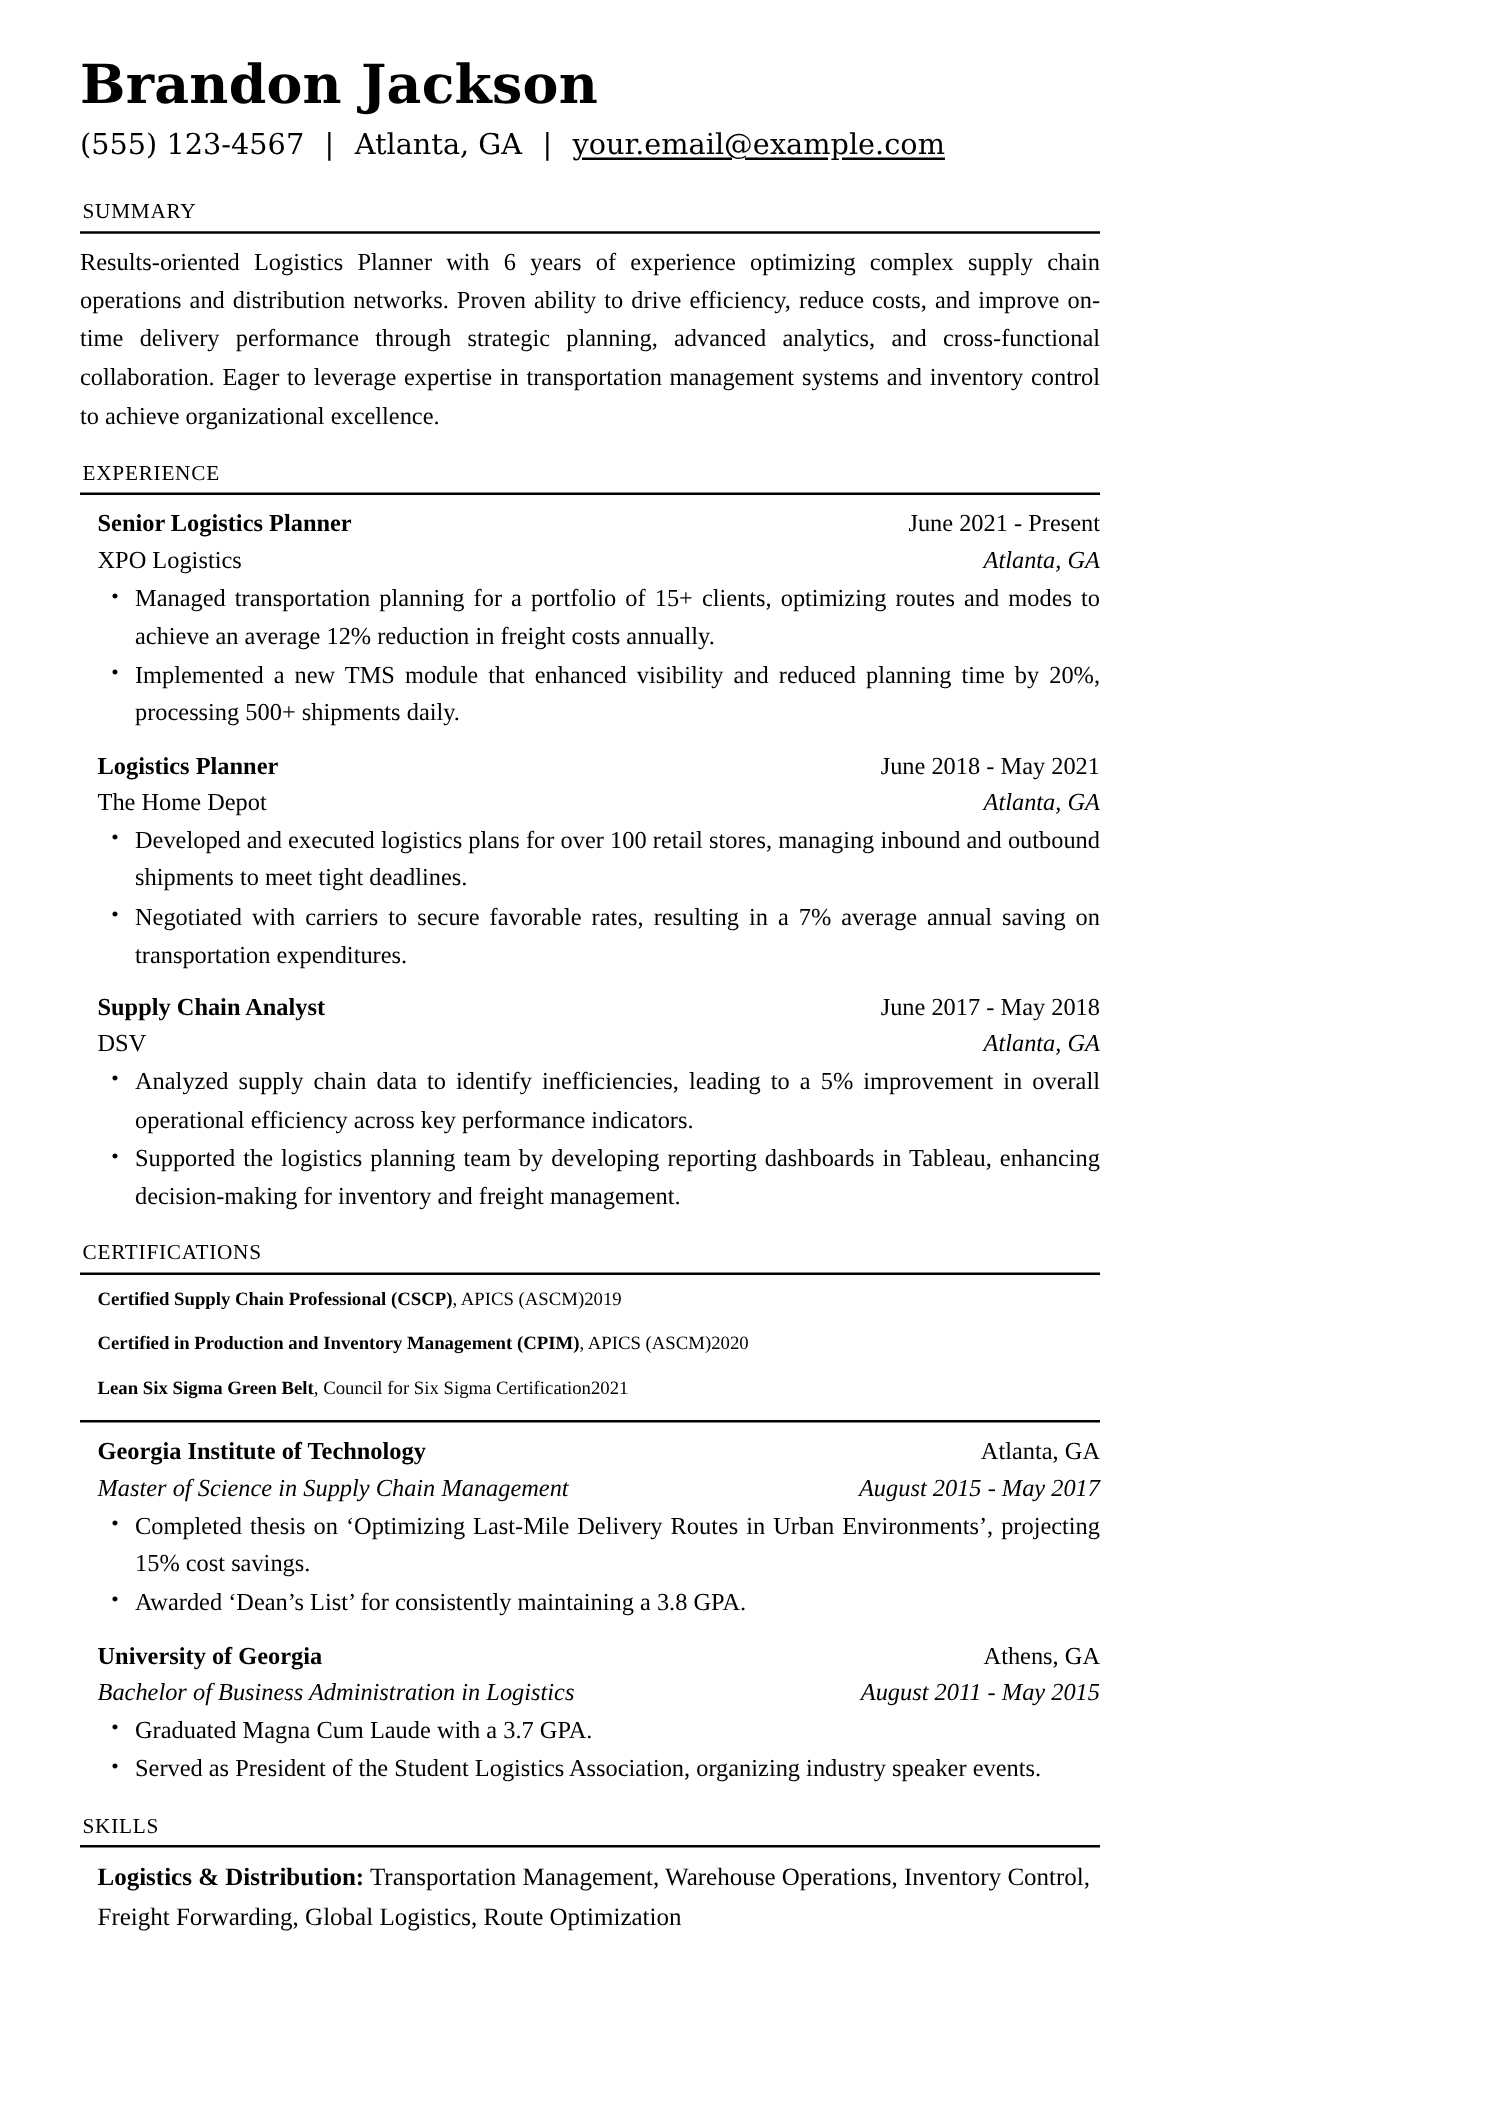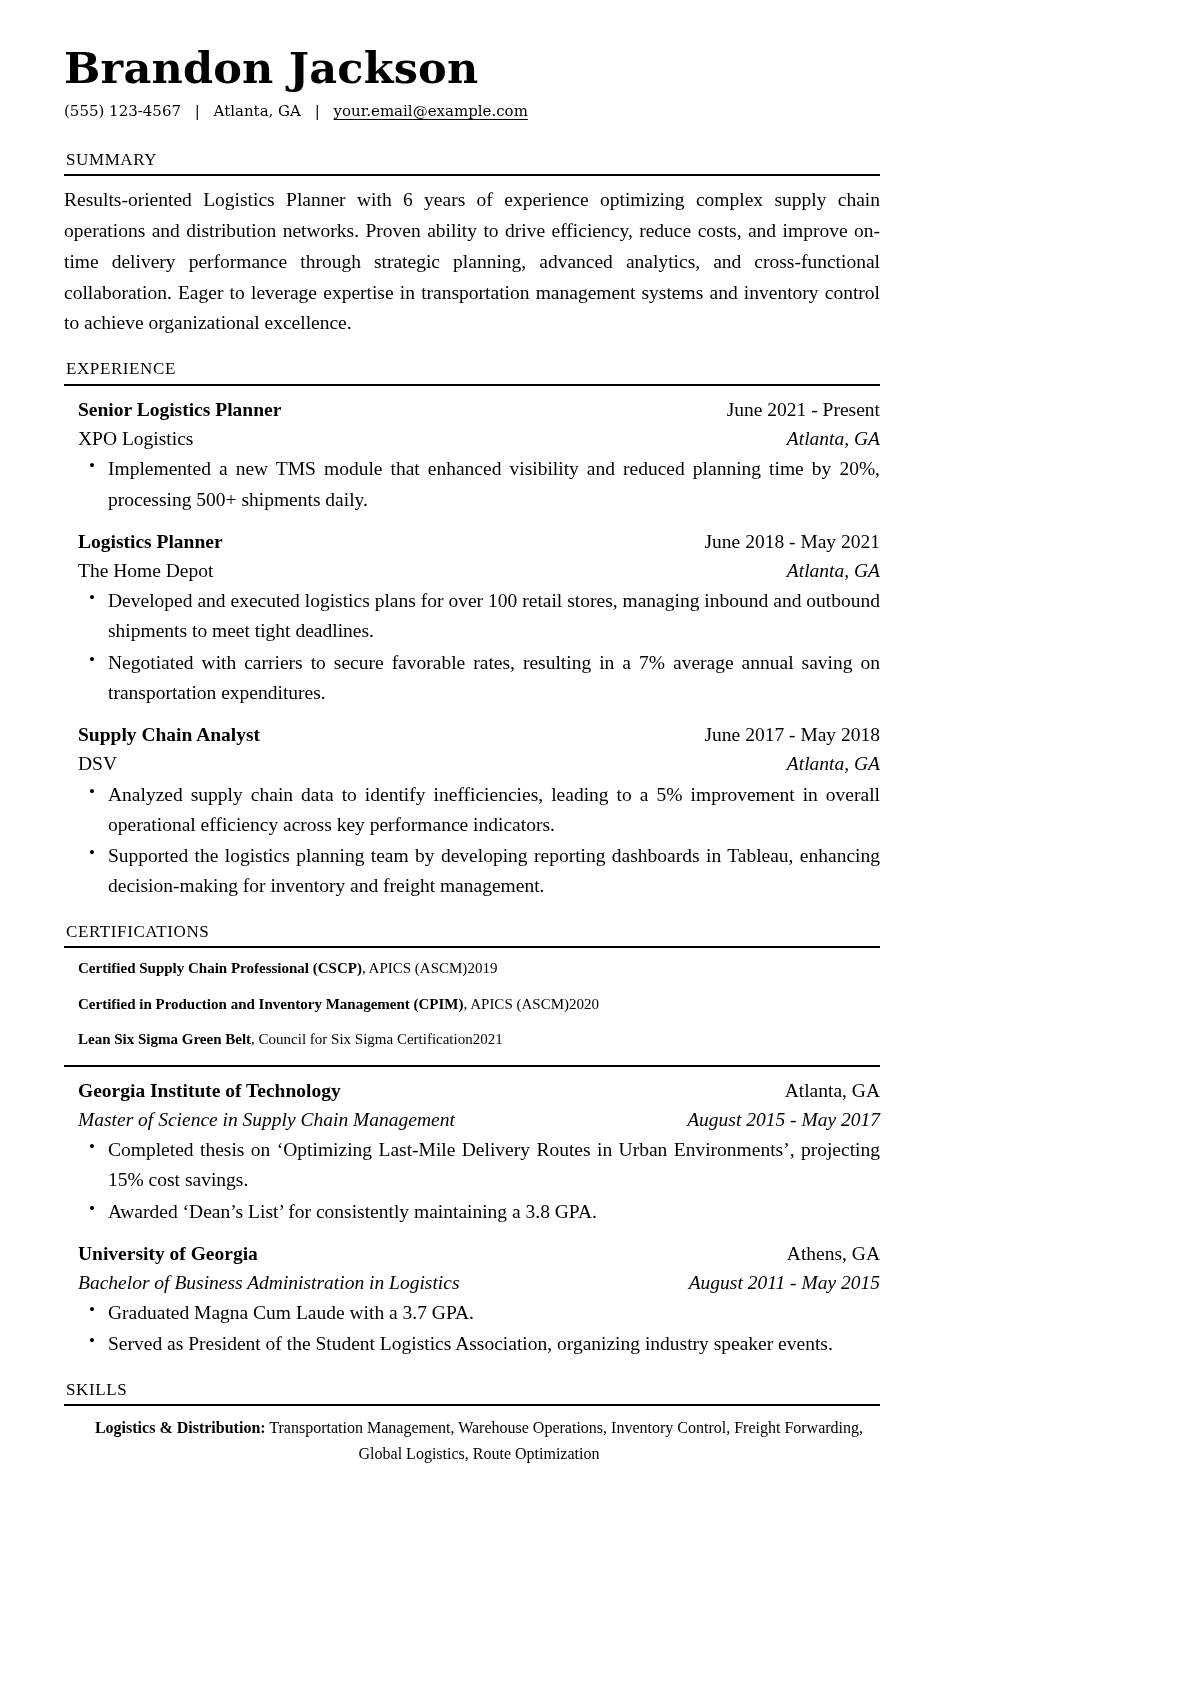--- a/index.html
+++ b/index.html
@@ -23,21 +23,21 @@
 
   
   .name {
     font-size: 43px;
     font-weight: 700;
     letter-spacing: 0.2px;
     line-height: 1.12;
     margin: 0 0 10px 0;
   }
   .contact-line {
-    font-size: 15px;
+    font-size: 23px;
     line-height: 1.3;
     margin-bottom: 22px;
     white-space: nowrap;
   }
   .contact-sep {
     display: inline-block;
     padding: 0 9px;
     color: #000;
   }
   .contact-email {
@@ -152,24 +152,24 @@
   }
   .cert-issuer {
     font-weight: 400;
   }
   .cert-year {
     white-space: nowrap;
   }
 
   
   .skill-line {
-    font-size: 16px;
+    font-size: 20px;
     line-height: 1.58;
     padding-left: 14px;
-    text-align: center;
+    text-align: left;
   }
   .skill-cat {
     font-weight: 700;
   }
 </style>
 </head>
 <body>
 
 <div class="page">
 
@@ -197,20 +197,21 @@
         <div class="entry">
           <div class="entry-row">
             <span class="entry-left-bold">Senior Logistics Planner</span>
             <span class="entry-right-plain">June 2021 - Present</span>
           </div>
           <div class="entry-row">
             <span class="entry-left-plain">XPO Logistics</span>
             <span class="entry-right-italic">Atlanta, GA</span>
           </div>
           <ul class="bullets">
+            <li>Managed transportation planning for a portfolio of 15+ clients, optimizing routes and modes to achieve an average 12% reduction in freight costs annually.</li>
             <li>Implemented a new TMS module that enhanced visibility and reduced planning time by 20%, processing 500+ shipments daily.</li>
           </ul>
         </div>
         <div class="entry">
           <div class="entry-row">
             <span class="entry-left-bold">Logistics Planner</span>
             <span class="entry-right-plain">June 2018 - May 2021</span>
           </div>
           <div class="entry-row">
             <span class="entry-left-plain">The Home Depot</span>

